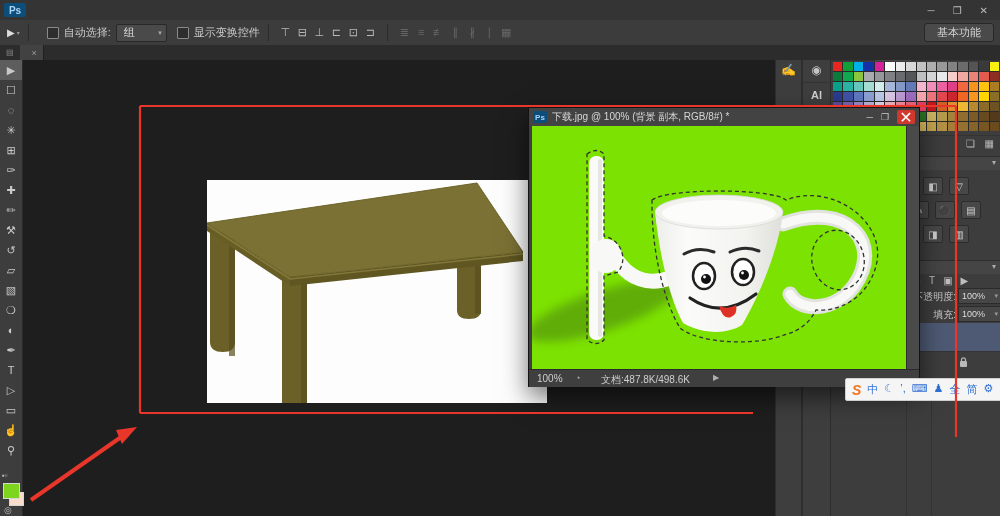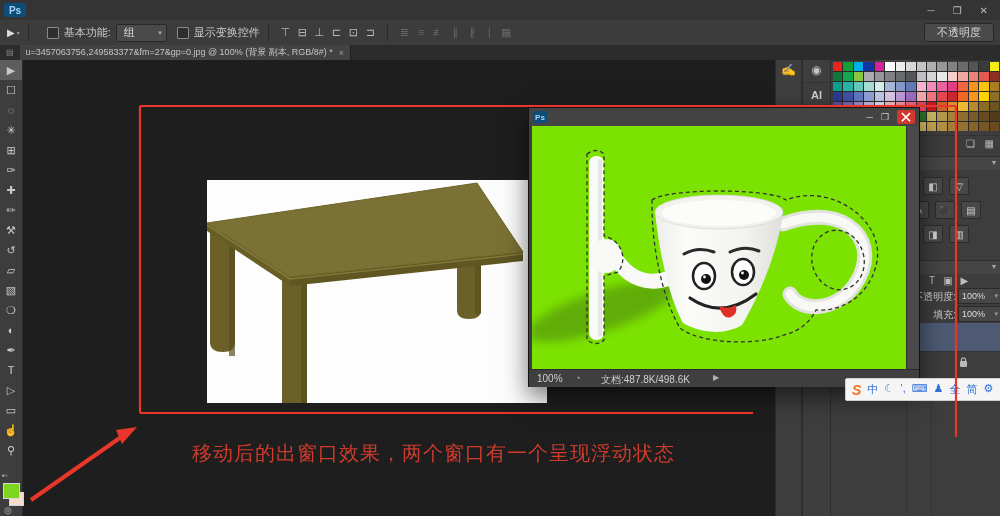--- a/index.html
+++ b/index.html
@@ -120,21 +120,21 @@
       <span>❐</span>
       <span>✕</span>
     </div>
   </div>
 
   <div class="abs optionsbar">
     <span style="margin-left:7px;font-size:10px;color:#ddd">▶</span>
     <span style="font-size:6px;color:#999;margin-left:2px">▾</span>
     <span class="ob-sep"></span>
     <span class="chk"></span>
-    <span>基本功能:</span>
+    <span>自动选择:</span>
     <span class="obdrop">
       <span>组</span>
       <span class="ar">▾</span>
     </span>
     <span class="chk"></span>
     <span>显示变换控件</span>
     <span class="ob-sep"></span>
     <div style="display:flex">
 
     <span class="alico">⊤</span>
@@ -148,27 +148,26 @@
     <div style="display:flex">
 
     <span class="alico dim">≣</span>
         <span class="alico dim">≡</span>
         <span class="alico dim">≢</span>
         <span class="alico dim">∥</span>
         <span class="alico dim">∦</span>
         <span class="alico dim">∣</span>
         <span class="alico dim">▦</span>
       </div>
-    <span class="wsbtn">不透明度</span>
+    <span class="wsbtn">基本功能</span>
   </div>
 
   <div class="abs tabbar">
     <span class="tabcorner">▤</span>
     <div class="doctab">
-      <span class="t">u=3457063756,249583377&amp;fm=27&amp;gp=0.jpg @ 100% (背景 副本, RGB/8#) *</span>
       <span class="x">×</span>
     </div>
   </div>
 
   <div class="abs toolbar">
 
   <div class="tool sel">
         <span>▶</span>
       </div>
       <div class="tool">
@@ -244,21 +243,20 @@
       <rect x="94" y="95" width="6" height="128" fill="#574e1f" opacity="0.7"></rect>
       <path d="M250 72 h24 v58 q0 9 -12 9 q-12 0 -12 -9 Z" fill="#6b6128"></path>
       <rect x="268" y="72" width="6" height="62" fill="#574e1f" opacity="0.7"></rect>
       <polygon points="0,43 83,97 83,106 0,51" fill="#675e26"></polygon>
       <polygon points="83,97 316,72 316,81 83,106" fill="#5f5622"></polygon>
       <polygon points="0,43 270,3 316,72 83,97" fill="#7b7134" stroke="#6d6429" stroke-width="1"></polygon>
       <polyline points="0,45 83,99 316,74" fill="none" stroke="#8b8140" stroke-width="1.5" opacity="0.8"></polyline>
     </svg>
   </div>
 
-  <div class="abs caption" style="color: rgb(206, 59, 44);">移动后的出窗口效果，两个窗口有一个呈现浮动状态</div>
 
   <div class="abs cstrip">
     <div class="ccol" style="left:1px;width:25px">
       <span class="car">»</span>
       <span class="cico">✍</span>
     </div>
     <div class="ccol" style="left:28px;width:27px">
       <span class="car">»</span>
       <span class="cico">◉</span>
       <span class="cico txt">Al</span>
@@ -442,20 +440,21 @@
         <path d="M2.5 4 V2.8 a2 2 0 0 1 4 0 V4" fill="none" stroke="#b9b9b9" stroke-width="1.2"></path>
       </svg>
     </div>
     <div class="vdiv" style="left:75px"></div>
     <div class="vdiv" style="left:100px"></div>
   </div>
 
   <div class="abs floatwin">
     <div class="fw-title">
       <span class="fw-ps">Ps</span>
+      <span class="fw-t">下载.jpg @ 100% (背景 副本, RGB/8#) *</span>
       <span class="fw-btns">
         <span class="b">─</span>
         <span class="b">❐</span>
         <span class="close">✕</span>
       </span>
     </div>
     <div class="fw-green">
       <svg width="374" height="243" viewBox="0 0 374 243">
         <defs>
           <linearGradient id="bodyGrad" x1="0" y1="0" x2="1" y2="0">

